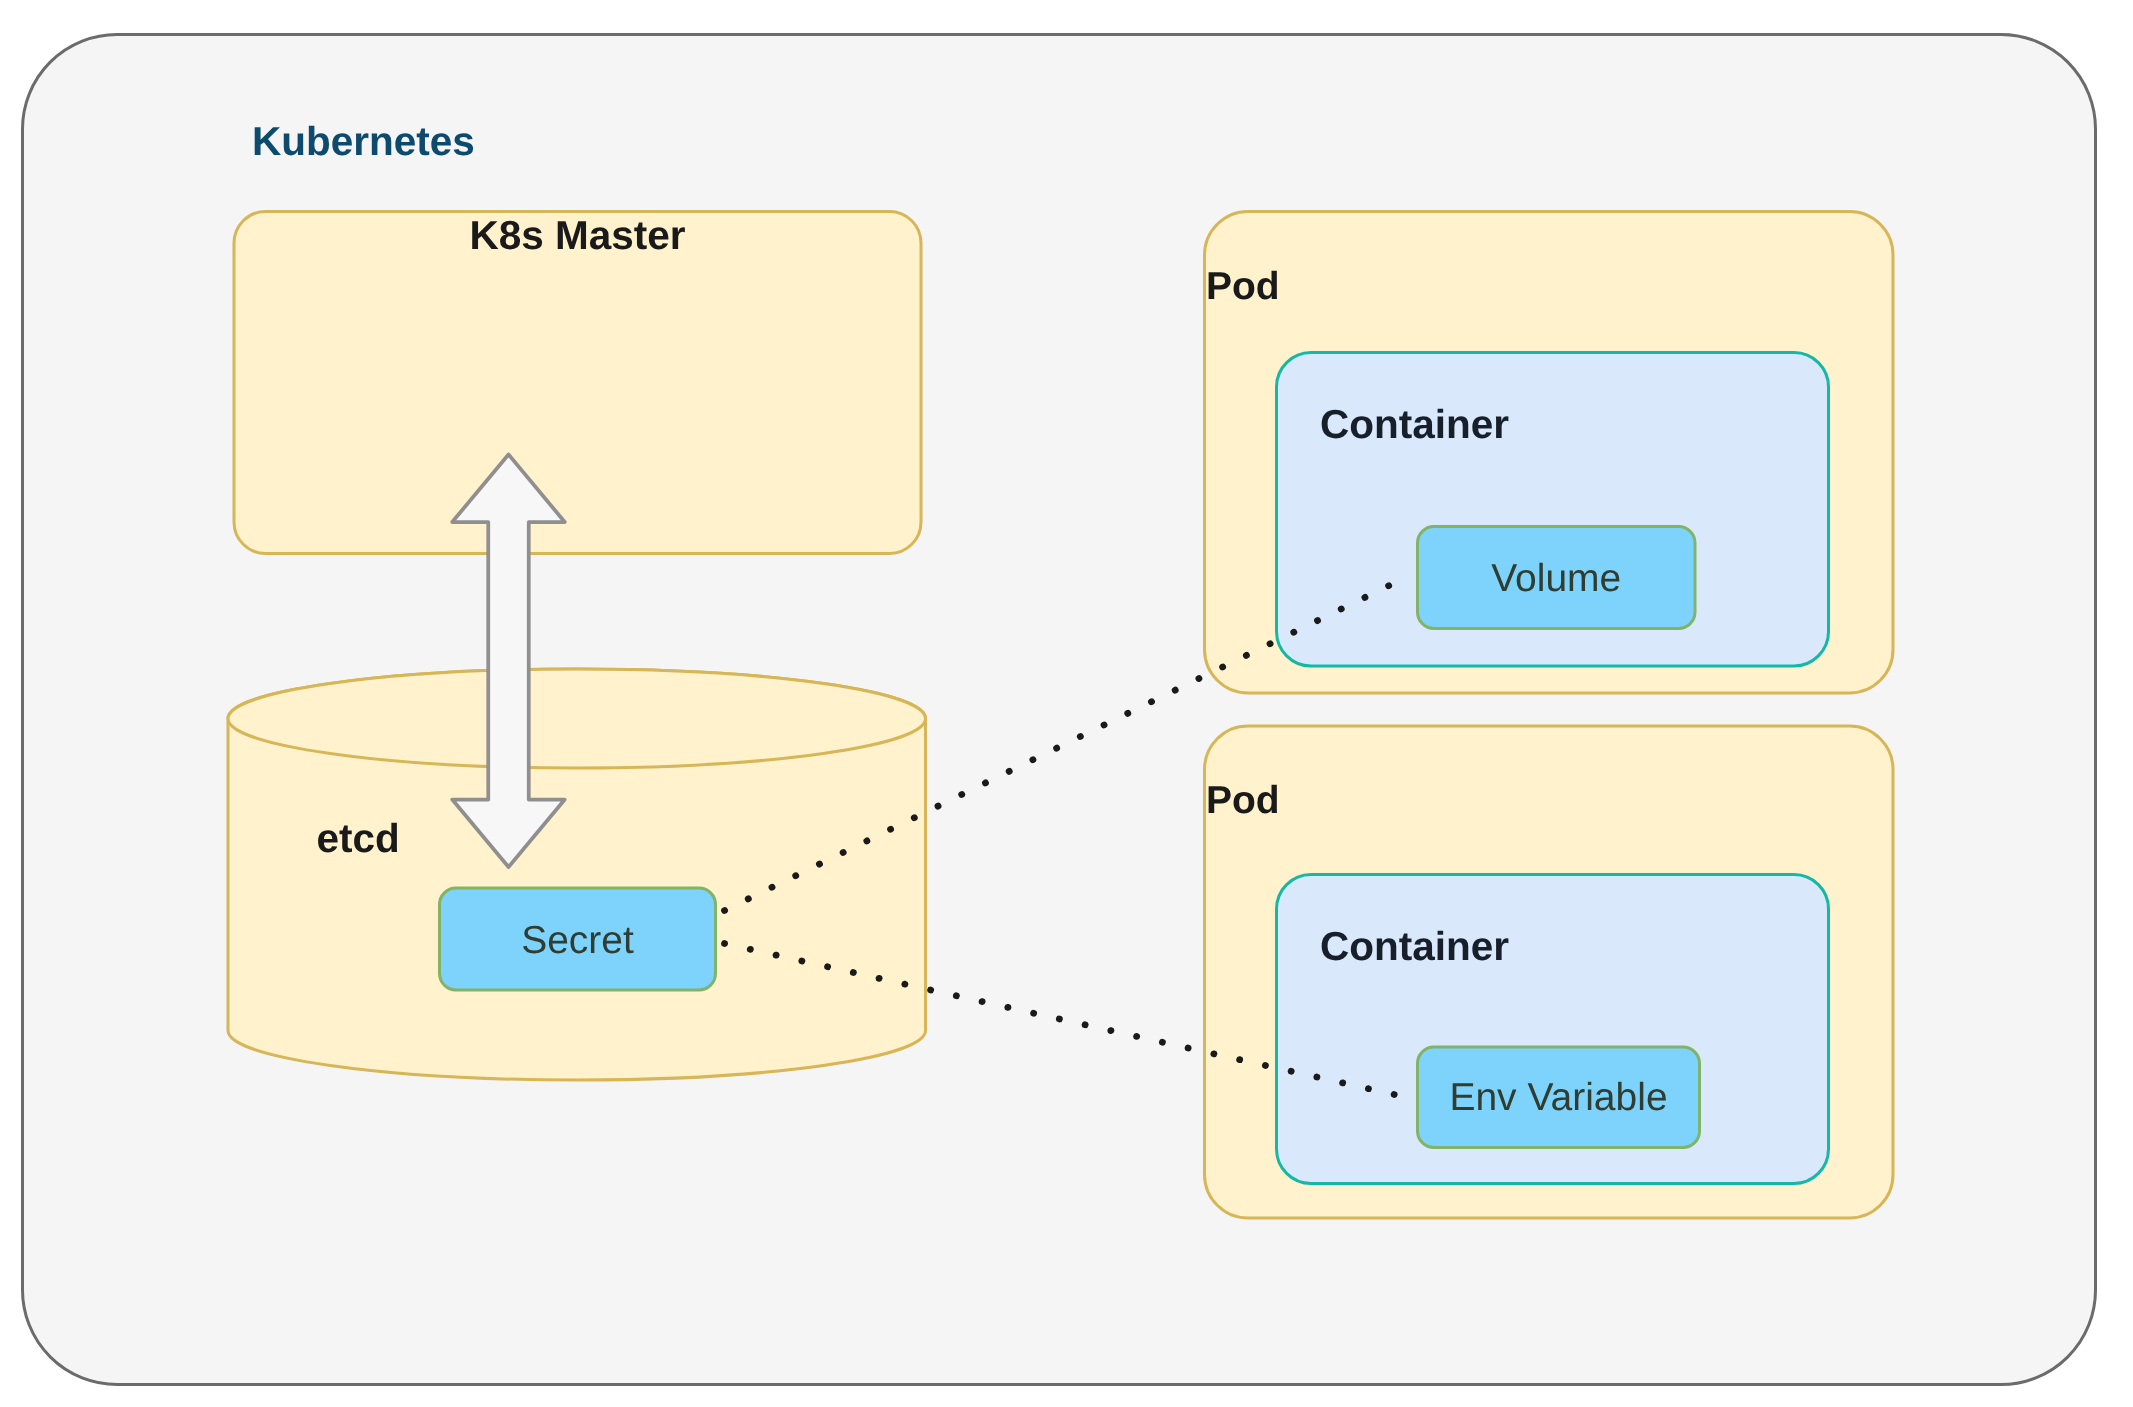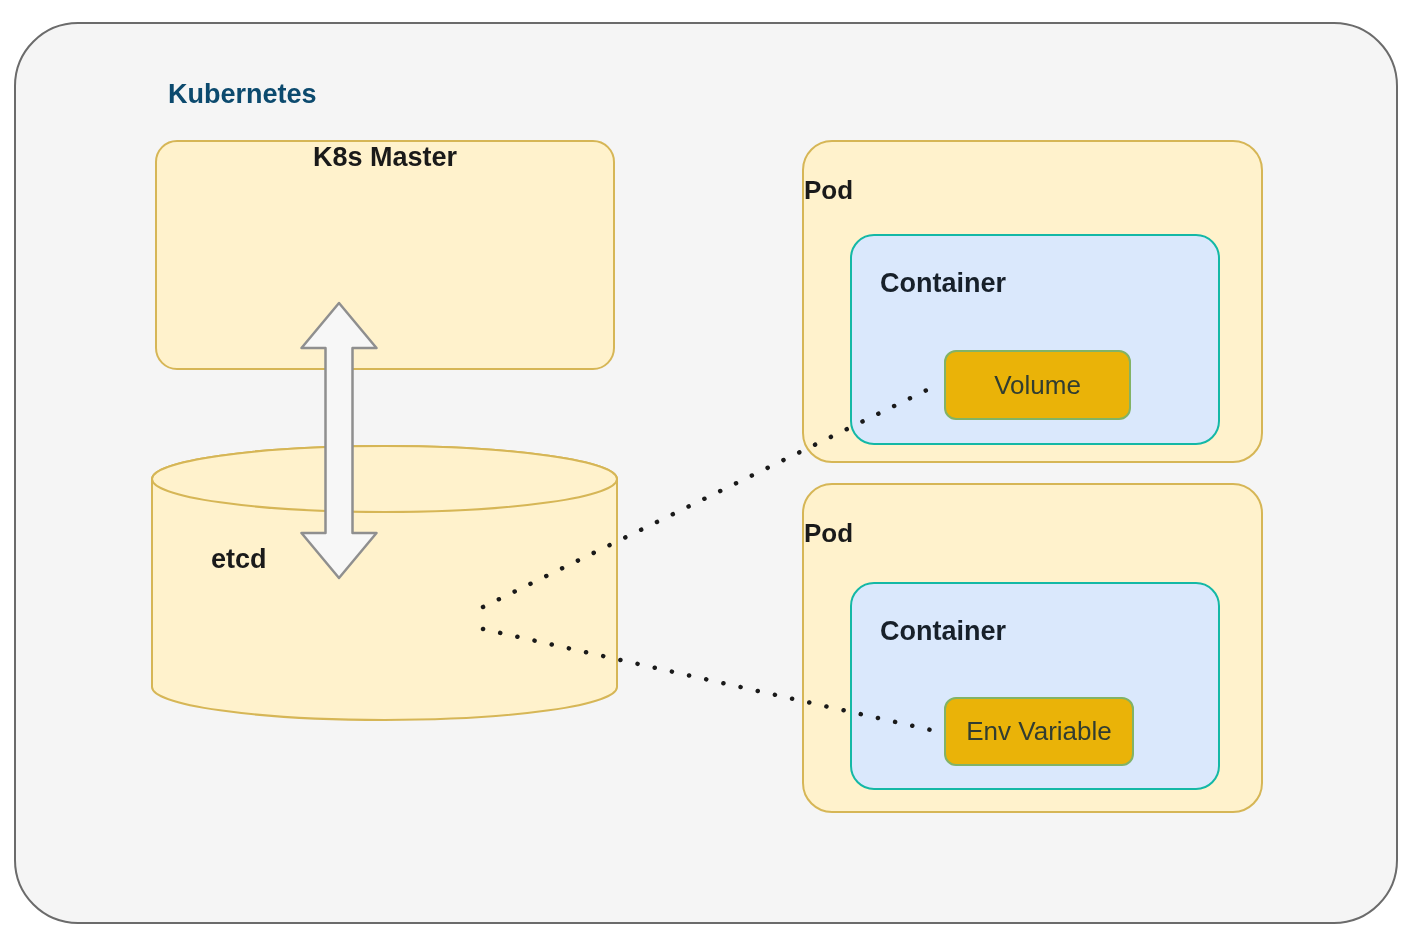--- a/index.html
+++ b/index.html
@@ -87,21 +87,21 @@
   .container-label {
     position: absolute;
     left: 28px; top: 32px;
     font-size: 27px;
     font-weight: 700;
     color: #17202a;
   }
 
   
   .green-box {
-    background: #eab308;
+    background: #7dd3fc;
     border: 2px solid #82b366;
     border-radius: 12px;
     box-sizing: border-box;
     display: flex;
     align-items: center;
     justify-content: center;
     font-size: 26px;
     font-weight: 400;
     color: #313d31;
   }
@@ -153,20 +153,21 @@
       <path d="M 152 479 A 232.5 33 0 0 1 617 479 L 617 687 A 232.5 33 0 0 1 152 687 Z" fill="#fff2cc" stroke="#d6b656" stroke-width="2"></path>
       <ellipse cx="384.5" cy="479" rx="232.5" ry="33" fill="#fff2cc" stroke="#d6b656" stroke-width="2"></ellipse>
     </g>
   </svg>
 
   <div class="abs yellow-box master-box">
     <span class="master-label">K8s Master</span>
   </div>
 
   <div class="abs etcd-label">etcd</div>
+  <div class="abs green-box secret-box">Secret</div>
 
   <div class="abs yellow-box pod-box pod-1">
     <div class="pod-label">Pod</div>
     <div class="container-box container-1">
       <div class="container-label">Container</div>
       <div class="green-box volume-box">Volume</div>
     </div>
   </div>
 
   <div class="abs yellow-box pod-box pod-2">

